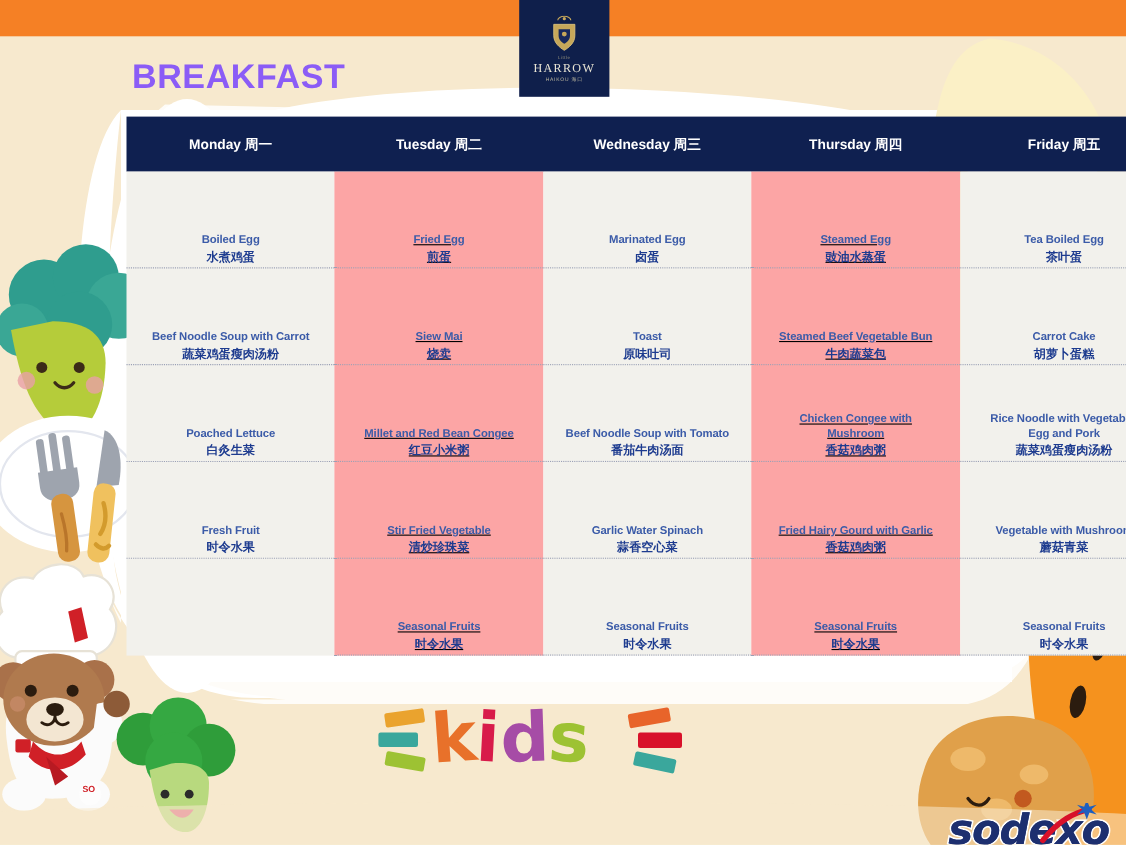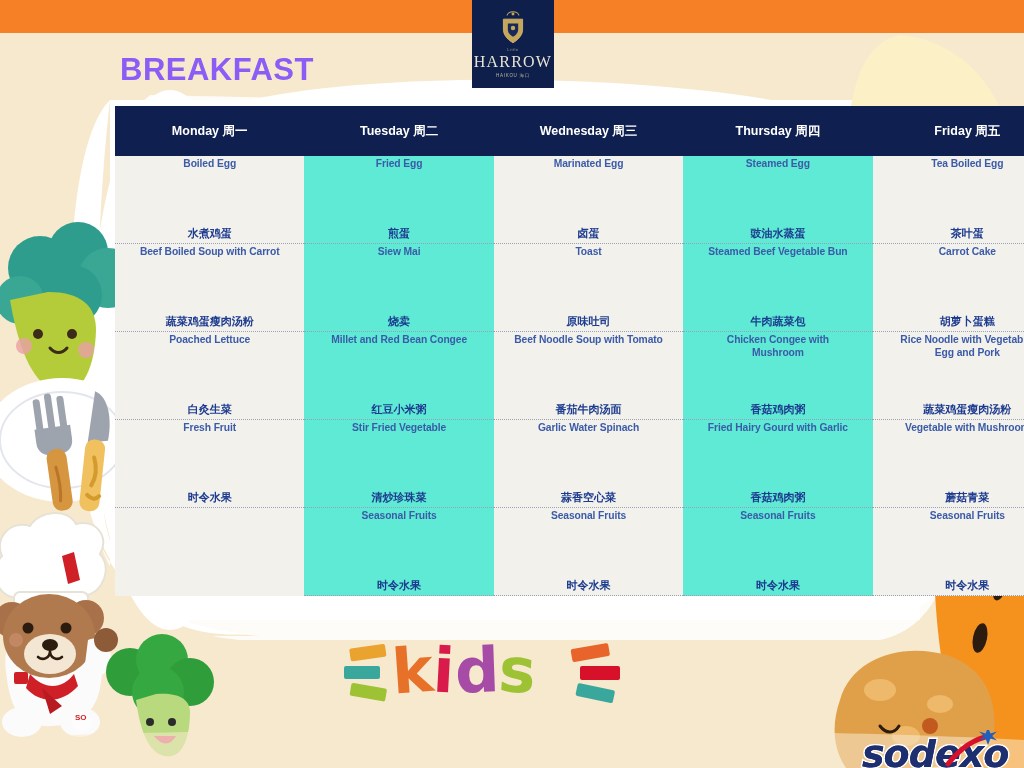--- a/index.html
+++ b/index.html
@@ -32,21 +32,21 @@
 
   
   .harrow-logo{
     position:absolute; left:472px; top:0; width:82px; height:88px;
     background:#0f1f4b; z-index:7;
     display:flex; flex-direction:column; align-items:center; justify-content:center;
   }
   .harrow-crest{ width:30px; height:34px; margin-bottom:2px; }
   .harrow-word{
     color:#e8e4d4; font-family:"Liberation Serif","DejaVu Serif",serif;
-    font-size:16px; letter-spacing:1.2px;
+    font-size:11px; letter-spacing:1.2px;
   }
   .harrow-sub{
     color:#bdb89f; font-size:4.5px; letter-spacing:.7px; margin-top:2px;
   }
   .harrow-tiny{ color:#9a967f; font-size:4px; letter-spacing:.5px; margin-bottom:1px;}
 
   
   .section-title{
     position:absolute; left:120px; top:52px;
     font-size:31px; font-weight:bold; color:#8b5cf6;
@@ -60,25 +60,25 @@
   }
   .menu-head{
     display:flex; background:#0f2050; height:50px;
   }
   .menu-head .hcell{
     flex:1 1 0; display:flex; align-items:center; justify-content:center;
     color:#ffffff; font-size:12.5px; font-weight:bold;
   }
   .menu-body{ display:flex; }
   .col{ flex:1 1 0; }
-  .col.shaded{ background:#5eead4; }
+  .col.shaded{ background:#fca5a5;text-decoration:underline; }
   .col.plain{ background:#f2f1ec; }
   .cell{
     height:88px; display:flex; flex-direction:column;
-    align-items:center; justify-content:space-between;
+    align-items:center; justify-content:flex-end;
     padding:2px 3px; text-align:center;
     border-bottom:1px dotted #9aa0b5;
   }
   .col .cell:last-child{ border-bottom:1px dotted #9aa0b5; }
   .en{
     color:#3b5ba8; font-size:10.3px; font-weight:bold;
     line-height:1.22; letter-spacing:-.1px; white-space:pre-line;
   }
   .zh{
     color:#1d3b8f; font-size:11px; font-weight:bold;
@@ -289,21 +289,21 @@
       <div class="hcell">Thursday 周四</div>
       <div class="hcell">Friday 周五</div>
     </div>
   <div class="menu-body">
       <div class="col plain">
         <div class="cell">
           <div class="en">Boiled Egg</div>
           <div class="zh">水煮鸡蛋</div>
         </div>
         <div class="cell">
-          <div class="en">Beef Boiled Soup with Carrot</div>
+          <div class="en">Beef Noodle Soup with Carrot</div>
           <div class="zh">蔬菜鸡蛋瘦肉汤粉</div>
         </div>
         <div class="cell">
           <div class="en">Poached Lettuce</div>
           <div class="zh">白灸生菜</div>
         </div>
         <div class="cell">
           <div class="en">Fresh Fruit</div>
           <div class="zh">时令水果</div>
         </div>

